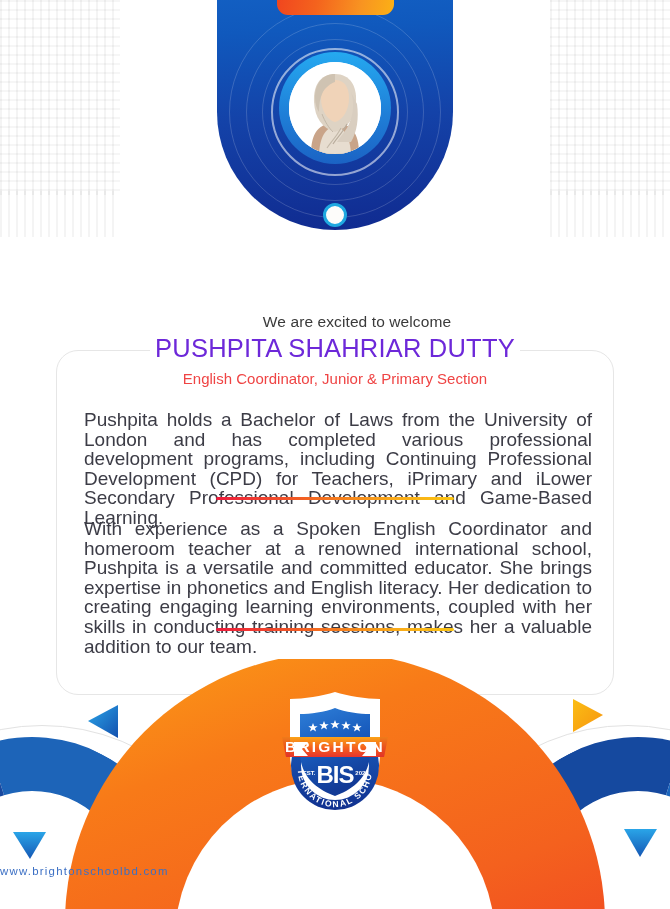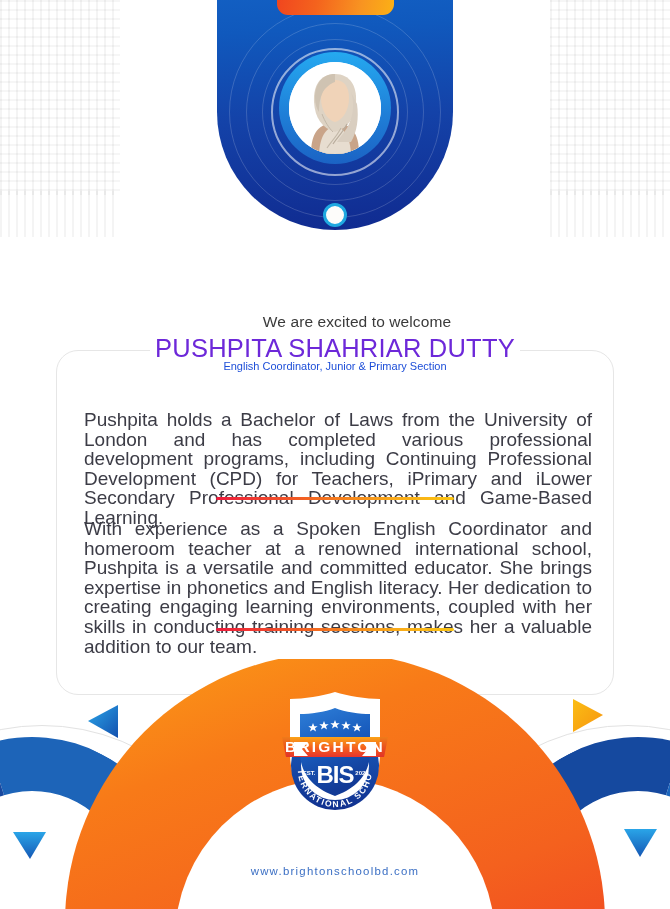--- a/index.html
+++ b/index.html
@@ -121,24 +121,24 @@
     position: absolute;
     left: 0; right: 0; top: 334px;
     text-align: center;
     font-size: 25.5px;
     letter-spacing: .2px;
     color: #6d28d9;
     font-weight: 400;
   }
   .person-role {
     position: absolute;
-    left: 0; right: 0; top: 360px;
+    left: 0; right: 0; top: 370px;
     text-align: center;
-    font-size: 11px;
-    color: #1d4ed8;
+    font-size: 15px;
+    color: #ef4444;
   }
 
   
   .card {
     position: absolute;
     left: 56px; top: 350px;
     width: 558px; height: 345px;
     border: 1.4px solid #e6e6e6;
     border-radius: 22px;
     box-sizing: border-box;
@@ -238,21 +238,21 @@
     position: absolute;
     left: 50%; top: 690px;
     transform: translateX(-50%);
     width: 122px; height: 128px;
   }
   .logo-wrap svg { display:block; width:122px; height:128px; }
 
   .site-url {
     position: absolute;
     left: 0; right: 0; top: 865px;
-    text-align: center;
+    text-align: left;
     font-size: 11.4px;
     letter-spacing: 1.25px;
     color: #3b6fc4;
   }
 </style>
 </head>
 <body>
 
 <div class="poster">
 

